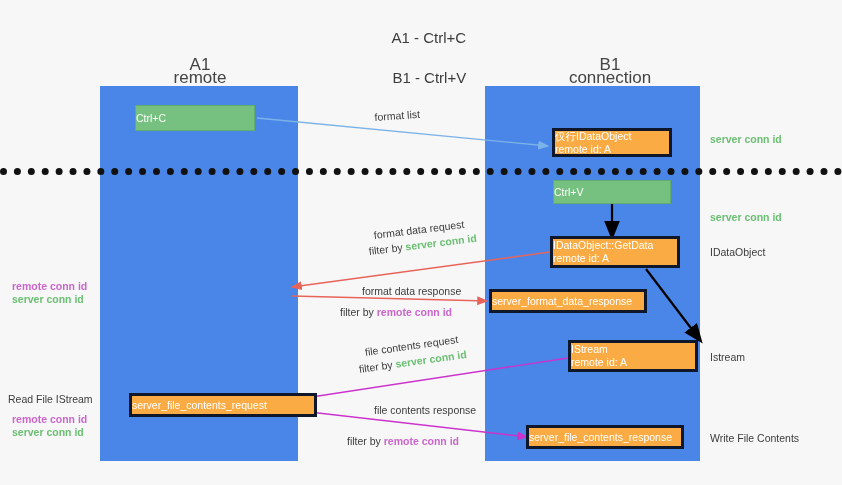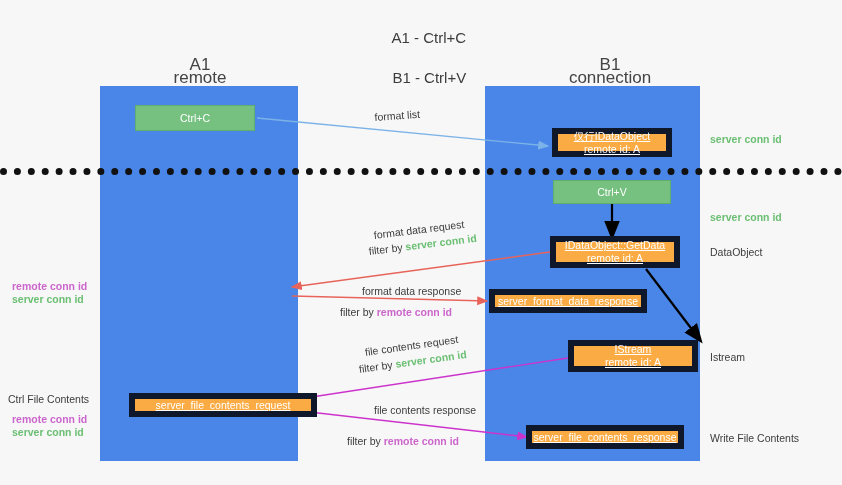--- a/index.html
+++ b/index.html
@@ -21,25 +21,25 @@
   .col-head{
     position:absolute;text-align:center;font-size:17px;line-height:13px;color:#444;
   }
   .col-head .l1{display:block;}
   .col-head .l2{display:block;}
 
   .lane{position:absolute;background:#4a86e8;}
 
   .node{
     position:absolute;box-sizing:border-box;
-    display:flex;flex-direction:column;align-items:center;justify-content:center;
+    display:flex;flex-direction:column;align-items:flex-start;justify-content:center;
     color:#ffffff;font-size:10.5px;line-height:13px;text-align:center;
   }
   .node.green{background:#76c080;border:1px solid #5fae6b;}
-  .node.orange{background:#fbab44;border:6px solid #0f172a;text-decoration:underline;}
+  .node.orange{background:#fbab44;border:3px solid #0f172a;}
   .node .sub{font-size:10.5px;}
 
   .edge-label{
     position:absolute;font-size:10.5px;line-height:14px;color:#3c3c3c;white-space:nowrap;
   }
   .edge-label.rot{transform-origin:left top;}
   .green-t{color:#6bbf73;font-weight:bold;}
   .magenta-t{color:#cc66cc;font-weight:bold;}
 
   .side-note{position:absolute;font-size:10.5px;line-height:14px;white-space:nowrap;}
@@ -170,23 +170,23 @@
 
   <div class="edge-label" style="left:374px;top:403px;">
     <span>file contents response</span>
   </div>
   <div class="edge-label" style="left:347px;top:434px;">
     <span>filter by </span><span class="magenta-t">remote conn id</span>
   </div>
 
   <div class="side-note green-b" style="left:710px;top:132px;">server conn id</div>
   <div class="side-note green-b" style="left:710px;top:210px;">server conn id</div>
-  <div class="side-note plain" style="left:710px;top:245px;">DataObject</div>
+  <div class="side-note plain" style="left:710px;top:245px;">IDataObject</div>
   <div class="side-note plain" style="left:710px;top:350px;">Istream</div>
   <div class="side-note plain" style="left:710px;top:431px;">Write File Contents</div>
 
   <div class="side-note magenta-b" style="left:12px;top:279px;">remote conn id</div>
   <div class="side-note green-b" style="left:12px;top:292px;">server conn id</div>
-  <div class="side-note plain" style="left:8px;top:392px;">Ctrl File Contents</div>
+  <div class="side-note plain" style="left:8px;top:392px;">Read File IStream</div>
   <div class="side-note magenta-b" style="left:12px;top:412px;">remote conn id</div>
   <div class="side-note green-b" style="left:12px;top:425px;">server conn id</div>
 
 </div>
 
 </body></html>

